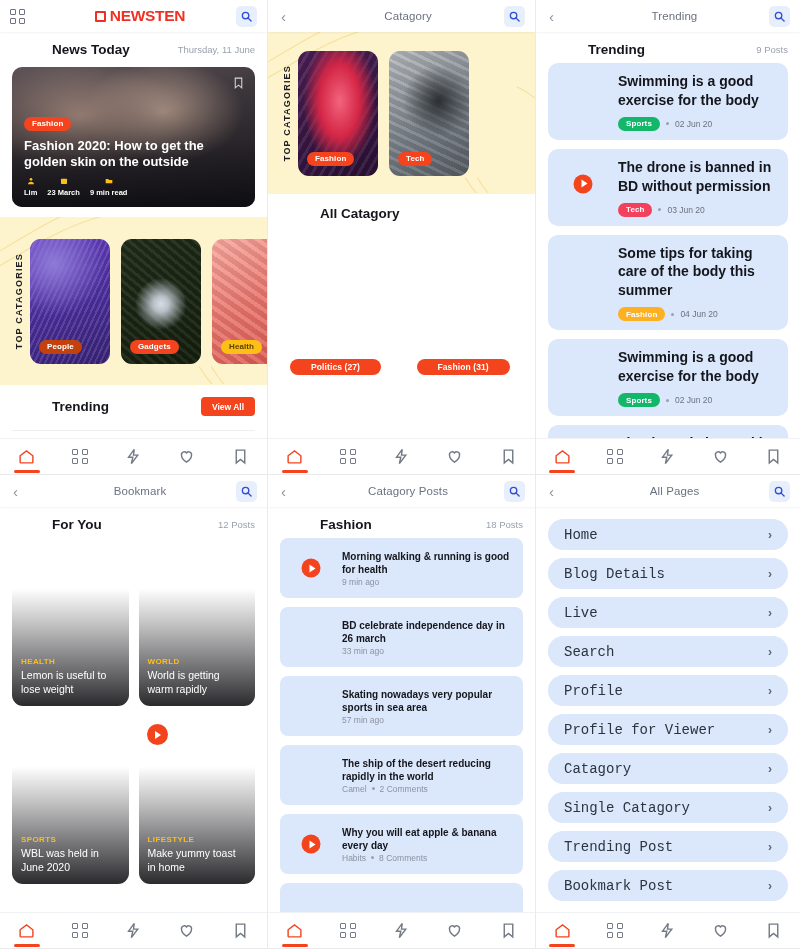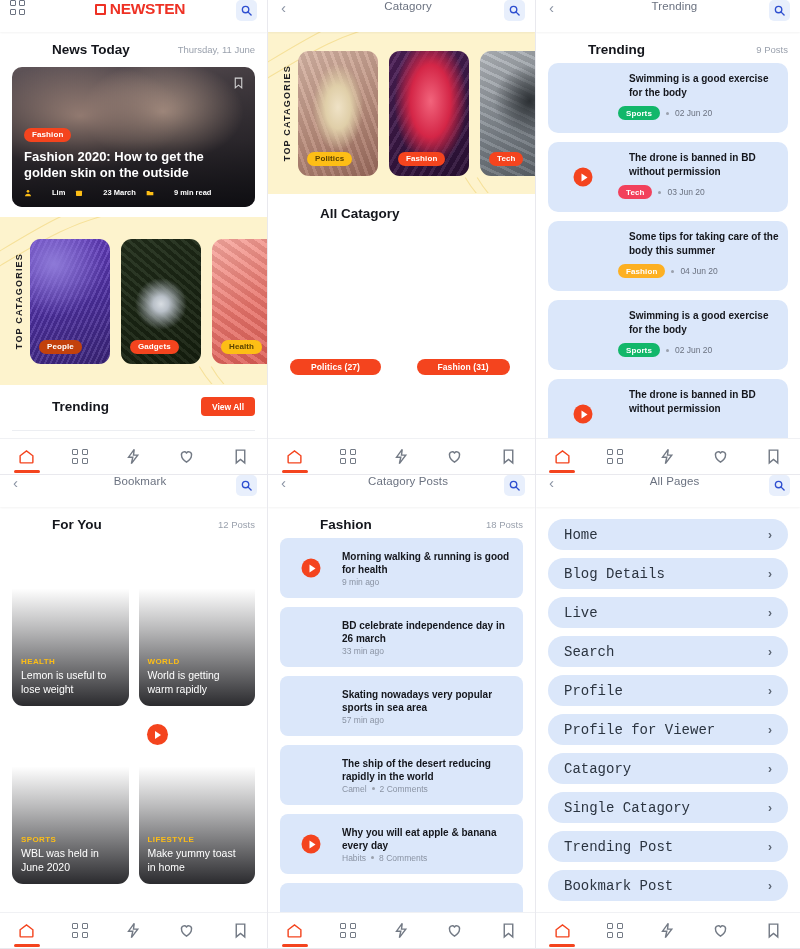--- a/index.html
+++ b/index.html
@@ -19,21 +19,21 @@
     position:relative;
     overflow:hidden;
     background:#ffffff;
     border-right:1px solid #e9e9ee;
     border-bottom:1px solid #e9e9ee;
   }
   .screen:nth-child(3n){ border-right:none; }
 
   
   .topbar{
-    height:32px; display:flex; align-items:flex-start;
+    height:32px; display:flex; align-items:center;
     padding:0 10px; background:#fff; position:relative; z-index:5;
     box-shadow:0 1px 2px rgba(0,0,0,.05);
     gap:20px;
   }
   .topbar .sideleft{ width:34px; display:flex; align-items:center; }
   .topbar .title{
     flex:1; text-align:center; font-size:11.5px; color:#6b7280; font-weight:400;
     letter-spacing:.1px;
   }
   .topbar .logo{
@@ -91,21 +91,21 @@
   .b-gadgets{ background:#f4441e; }
   .b-health{ background:#fdbe16; color:#5c4300; }
   .b-sports{ background:#12b76a; }
   .b-tech2{ background:#f2415c; }
   .b-fashion2{ background:#fdb022; }
   .hero-title{
     color:#fff; font-size:13px; font-weight:bold; line-height:1.28; margin:7px 0 6px 0;
     max-width:215px;
   }
   .hero-meta{ display:flex; gap:10px; align-items:center; }
-  .hero-meta span{ display:flex; gap:20px; align-items:center; font-size:7.5px; font-weight:bold; color:#fff; }
+  .hero-meta span{ display:flex; gap:3px; align-items:center; font-size:7.5px; font-weight:bold; color:#fff;flex-direction:column; }
   .mi{ width:8px;height:8px; display:inline-block; }
 
   
   .topcats{
     margin-top:10px; background:#fdf3cd; position:relative; overflow:hidden;
     height:168px; display:flex; align-items:center; padding-left:0;
   }
   .topcats .swirl{ position:absolute; inset:0; opacity:.55; }
   .vlabel{
     writing-mode:vertical-rl; transform:rotate(180deg);
@@ -207,21 +207,21 @@
   .bigcat{ height:160px; border-radius:11px; position:relative; overflow:hidden; }
   .bigcat .badge{ position:absolute; left:10px; bottom:12px; font-size:8.5px; padding:3px 21px; border-radius:10px;}
 
   
   .tlist{ padding:0 12px; display:flex; flex-direction:column; gap:9px; }
   .titem{
     background:#dbe7fa; border-radius:10px; padding:9px; display:flex; gap:9px; align-items:flex-start;
   }
   .tthumb{ width:52px;height:52px;border-radius:10px; position:relative; flex:0 0 auto; overflow:hidden;}
   .tbody{ flex:1; min-width:0; }
-  .ttitle{ font-size:10px; font-weight:bold; color:#14161c; line-height:1.35;margin-left:11px; }
+  .ttitle{ font-size:14px; font-weight:bold; color:#14161c; line-height:1.35; }
   .tmeta{ display:flex; align-items:center; gap:6px; margin-top:7px; }
   .tdate{ font-size:8.5px; color:#6b7280; }
   .dot{ width:3px;height:3px;border-radius:50%;background:#9aa1ad; display:inline-block;}
   .playbtn{
     position:absolute; left:50%; top:50%; transform:translate(-50%,-50%);
     width:19px;height:19px;border-radius:50%;background:#f4441e;
     display:flex;align-items:center;justify-content:center;
   }
   .playbtn:after{
     content:""; border-left:6px solid #fff; border-top:4px solid transparent;
@@ -432,24 +432,20 @@
             <path d="M-10 36 C 40 6, 70 -14, 120 -24"></path>
             <path d="M-10 52 C 40 22, 70 2, 120 -8"></path>
             <path d="M198 146 C 213 171, 228 181, 248 191"></path>
             <path d="M210 146 C 225 171, 240 181, 260 191"></path>
             <path d="M250 55 C 270 65, 285 80, 295 100"></path>
           </g>
         </svg>
         <div class="vlabel">TOP CATAGORIES</div>
         <div class="catrow">
           <div class="catcard">
-            <div class="ph ph-politics"></div>
-            <span class="badge b-politics">Politics</span>
-          </div>
-          <div class="catcard">
             <div class="ph ph-fashion"></div>
             <span class="badge b-fashion">Fashion</span>
           </div>
           <div class="catcard">
             <div class="ph ph-tech"></div>
             <span class="badge b-tech">Tech</span>
           </div>
         </div>
       </div>
 

